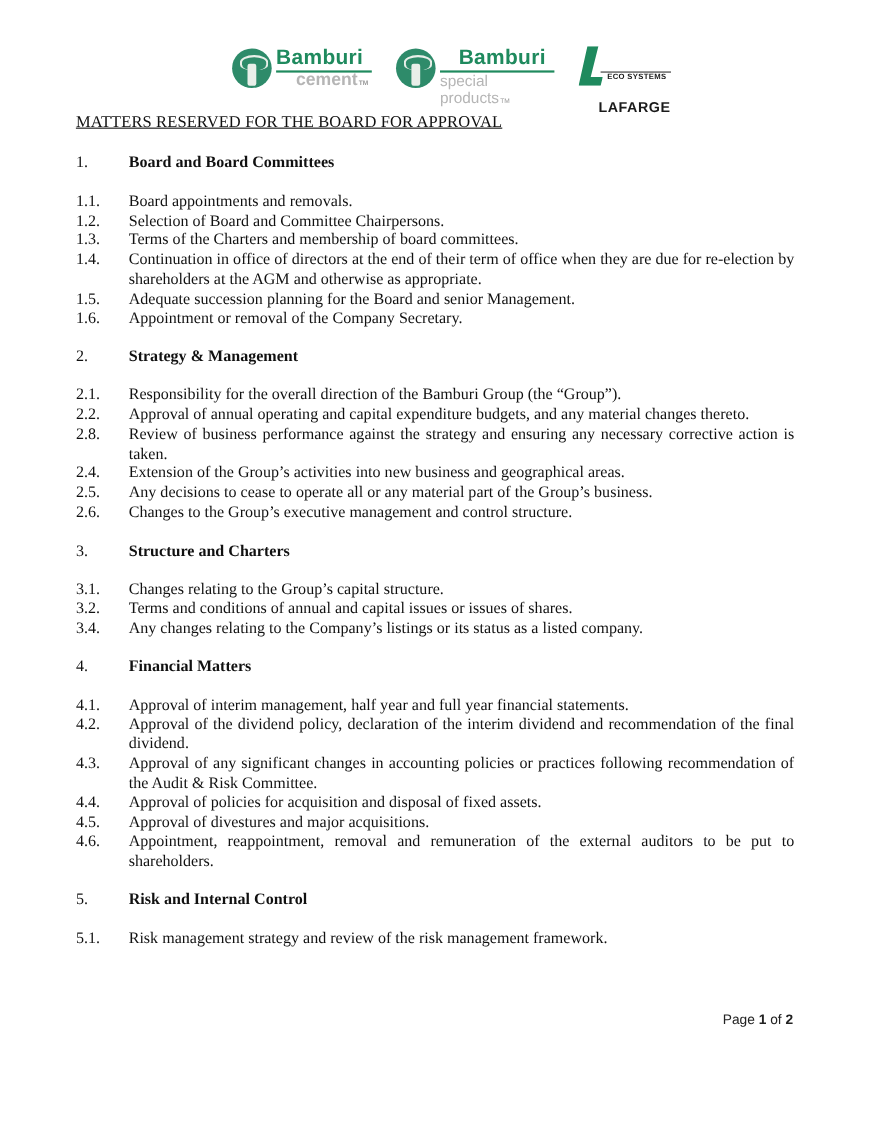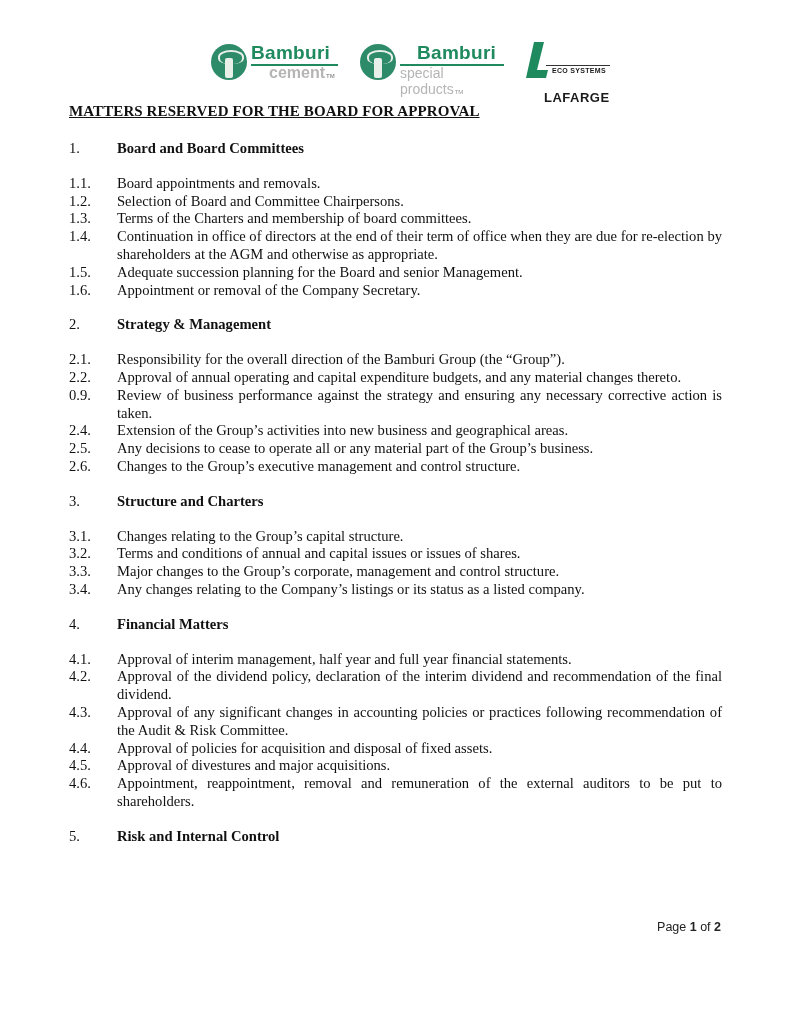--- a/index.html
+++ b/index.html
@@ -32,21 +32,21 @@
   .logo-bamburi2 .brand-top { left:57px; top:3px; }
   .logo-bamburi2 .brand-line { left:40px; top:24px; width:104px; }
   .logo-bamburi2 .brand-sub { left:40px; top:25px; font-size:14px; }
   .laf-L { position:absolute; left:4px; top:2px; width:22px; height:36px; }
   .laf-text { position:absolute; left:22px; top:10px; font-family:"Liberation Sans","DejaVu Sans",sans-serif;
               font-weight:bold; font-size:13px; color:#1a1a1a; letter-spacing:0.5px;margin-top:40px; }
   .laf-rule { position:absolute; left:24px; top:25px; width:64px; height:1px; background:#333; }
   .laf-sub { position:absolute; left:30px; top:27px; font-family:"Liberation Sans","DejaVu Sans",sans-serif;
              font-weight:bold; font-size:7px; color:#1a1a1a; letter-spacing:0.3px; }
 
-  .title { position:absolute; left:69px; top:103px; font-size:15px; font-weight:bold;
+  .title { position:absolute; left:69px; top:103px; font-size:15px; font-weight:normal;
            text-decoration:underline; letter-spacing:0.1px; }
 
   .doc { position:absolute; left:69px; top:140px; width:653px; font-size:14.6px; line-height:17.8px; }
   .section { margin:0 0 17px 0; }
   .sec-head { display:flex; margin-bottom:17px; }
   .sec-num { width:48px; flex:none; }
   .sec-title { font-weight:bold; }
   .item { display:flex; }
   .item-num { width:48px; flex:none; }
   .item-text { flex:1; text-align:justify; }
@@ -125,21 +125,21 @@
     </div>
     <div class="item">
         <span class="item-num">2.1.</span>
         <span class="item-text">Responsibility for the overall direction of the Bamburi Group (the “Group”).</span>
       </div>
     <div class="item">
         <span class="item-num">2.2.</span>
         <span class="item-text">Approval of annual operating and capital expenditure budgets, and  any material changes thereto.</span>
       </div>
     <div class="item">
-        <span class="item-num">0.9.</span>
+        <span class="item-num">2.8.</span>
         <span class="item-text">Review of business performance against the strategy and ensuring any necessary corrective action is taken.</span>
       </div>
     <div class="item">
         <span class="item-num">2.4.</span>
         <span class="item-text">Extension of the Group’s activities into new business and geographical areas.</span>
       </div>
     <div class="item">
         <span class="item-num">2.5.</span>
         <span class="item-text">Any decisions to cease to operate all or any material part of the Group’s business.</span>
       </div>
@@ -156,24 +156,20 @@
     </div>
     <div class="item">
         <span class="item-num">3.1.</span>
         <span class="item-text">Changes relating to the Group’s capital structure.</span>
       </div>
     <div class="item">
         <span class="item-num">3.2.</span>
         <span class="item-text">Terms and conditions of annual and capital issues or issues of shares.</span>
       </div>
     <div class="item">
-        <span class="item-num">3.3.</span>
-        <span class="item-text">Major changes to the Group’s corporate, management and control structure.</span>
-      </div>
-    <div class="item">
         <span class="item-num">3.4.</span>
         <span class="item-text">Any changes relating to the Company’s listings or its status as a listed company.</span>
       </div>
   </div>
 
   <div class="section">
     <div class="sec-head">
       <span class="sec-num">4.</span>
       <span class="sec-title">Financial Matters</span>
     </div>
@@ -201,16 +197,20 @@
         <span class="item-num">4.6.</span>
         <span class="item-text">Appointment, reappointment, removal and remuneration of the external auditors to be put to shareholders.</span>
       </div>
   </div>
 
   <div class="section">
     <div class="sec-head">
       <span class="sec-num">5.</span>
       <span class="sec-title">Risk and Internal Control</span>
     </div>
+    <div class="item">
+        <span class="item-num">5.1.</span>
+        <span class="item-text">Risk management strategy and review of the risk management framework.</span>
+      </div>
   </div>
 </div>
 
 <div class="page-num"><span>Page </span><b>1</b><span> of </span><b>2</b></div>
 
 </body></html>

